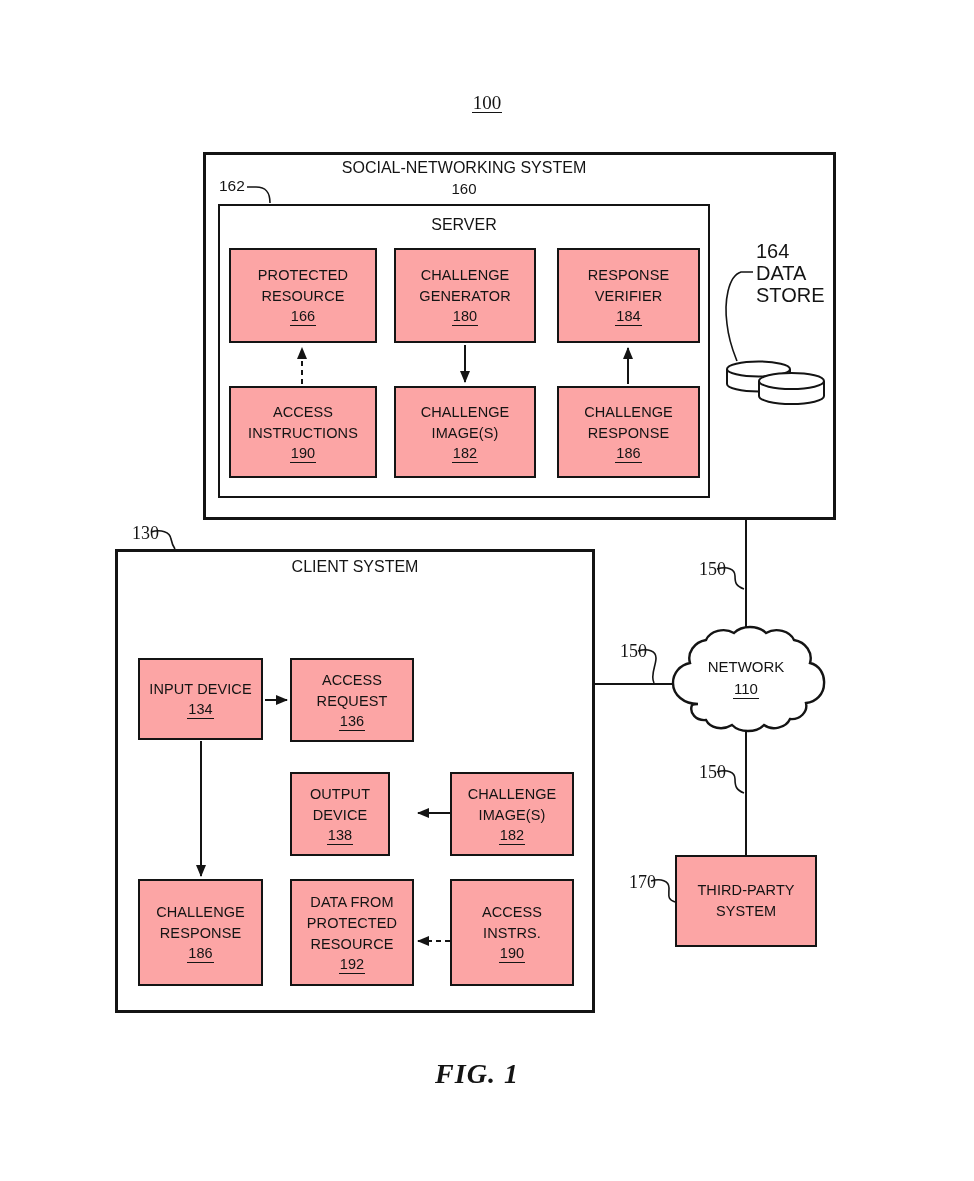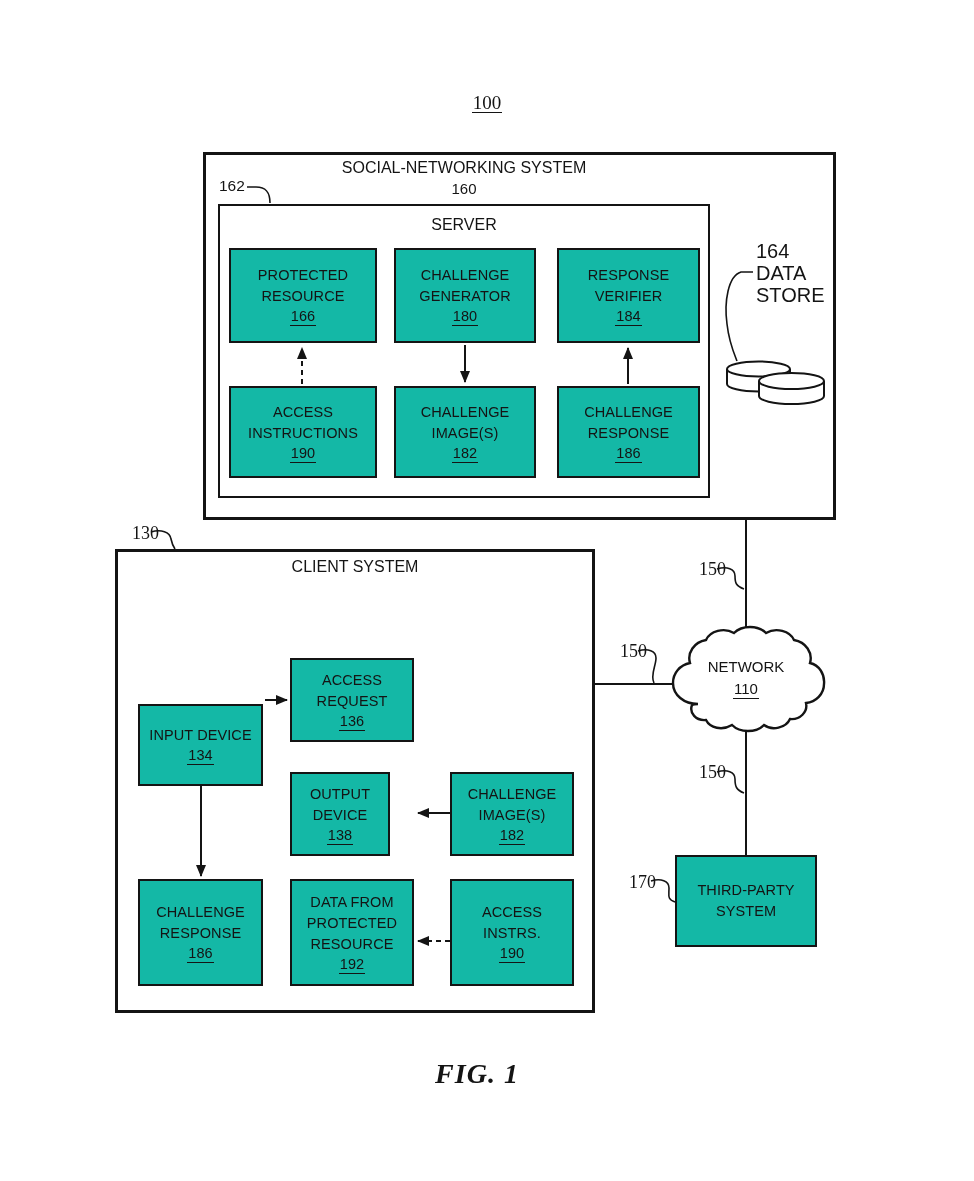--- a/index.html
+++ b/index.html
@@ -14,21 +14,21 @@
   #wires{position:absolute;left:0;top:0;z-index:1;}
   .frame{
     position:absolute;z-index:2;
     border:3px solid #141414;
     background:transparent;
     box-sizing:border-box;
   }
   .node{
     position:absolute;z-index:3;
     border:2px solid #141414;
-    background:#14b8a6;
+    background:#fca5a5;
     box-sizing:border-box;
     display:flex;flex-direction:column;
     align-items:center;justify-content:center;
     text-align:left;
     font-size:14.5px;line-height:21px;
     letter-spacing:0.1px;
   }
   .caption-block{
     position:absolute;z-index:3;
     text-align:center;line-height:21px;
@@ -178,21 +178,21 @@
     <div>164</div>
     <div>DATA</div>
     <div>STORE</div>
   </div>
 
   <div class="frame" style="left:115px;top:549px;width:480px;height:464px;"></div>
   <div class="caption-block title-line" style="left:115px;top:556px;width:480px;">CLIENT SYSTEM</div>
   <div class="serif-ref" style="left:116px;top:523px;">130</div>
 
 
-  <div class="node" style="left:138px;top:658px;width:125px;height:82px;margin-top:46px;">
+  <div class="node" style="left:138px;top:658px;width:125px;height:82px;">
     <span>INPUT DEVICE</span>
     <span class="ref-underline">134</span>
   </div>
 
   <div class="node" style="left:290px;top:658px;width:124px;height:84px;">
     <span>ACCESS</span>
     <span>REQUEST</span>
     <span class="ref-underline">136</span>
   </div>
 

